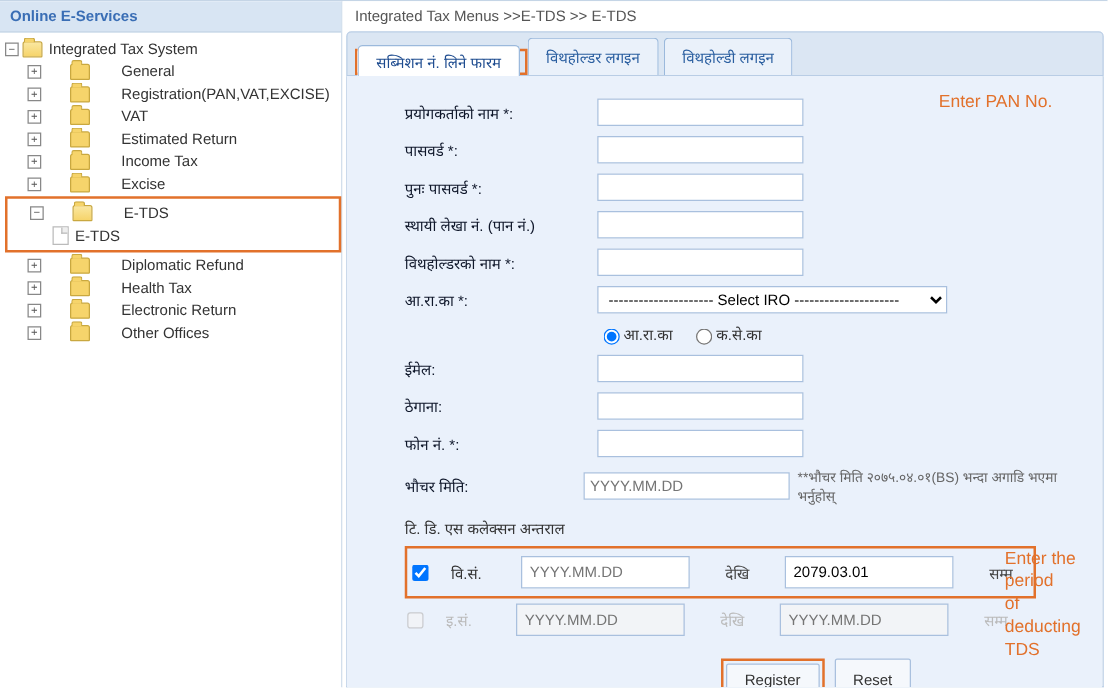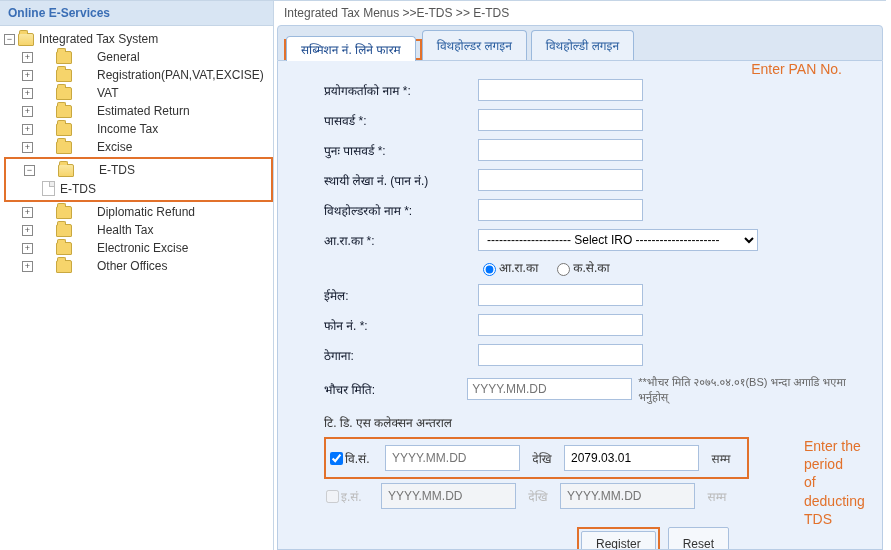--- a/index.html
+++ b/index.html
@@ -30,34 +30,34 @@
   .tab.active { background: #fff; color: #1d4b8f; font-weight: normal;}
   .form-area { background: #eaf1fb; border: 1px solid #b9cde5; border-top: none; margin: 0 3px; padding: 18px 20px 20px 46px; flex: 1; overflow: auto; }
   .form-row { display: flex; align-items: center; margin-bottom: 8px; font-size: 12px; }
   .form-label { width: 154px; color: #0f172a; }
   .form-input { width: 165px; height: 22px; border: 1px solid #a9c0de; background: #fff; padding: 2px 4px; font-size: 12px; }
   .form-input.wide { width: 280px; height: 22px; }
   .note-right { color: #666; font-size: 11px; margin-left: 6px; }
   .annot { color: #e2712b; font-size: 14px; position: absolute; }
   .rel { position: relative; }
   .sep-label { color:#333; margin: 10px 0 6px 0; font-size:12px; }
-  .period-row { display:flex; align-items:center; gap:0; padding:4px 2px; }
+  .period-row { display:flex; align-items:center; gap:16px; padding:4px 2px; }
   .period-row .cb { margin: 0 2px 0 0; }
   .period-row .plabel { width: 40px; }
   .period-row .pinput { width: 135px; height: 26px; border:1px solid #a9c0de; background:#fff; padding:2px 6px; font-size:12px; text-align:left; }
   .period-row .mid { width: 44px; text-align:center; color:#444;}
   .period-row .end { width: 44px; text-align:center; color:#444;}
   .period-row.disabled .plabel, .period-row.disabled .mid, .period-row.disabled .end { color:#bbb; }
   .period-row.disabled .pinput { background:#f2f4f7; color:#bbb; }
   .period-box { border:2px solid #e2712b; padding:2px 2px; display:inline-flex; align-items:center;}
   .btns { display:flex; gap:8px; justify-content:center; margin-top:14px; margin-left:120px;}
   .btn { padding: 5px 14px; background: #f5f8fc; border: 1px solid #a9c0de; border-radius: 2px; cursor: pointer; font-size:12px; color:#333;}
   .btn-highlight { border:2px solid #e2712b; padding:2px;}
   .tab-border-box { border:2px solid #e2712b; display:inline-block; margin-top:-2px;}
-  .pan-annot { right: 40px; top: 0; }
+  .pan-annot { right: 40px; top: 12px; }
   .period-annot { position:absolute; left: 480px; top: 0; color:#e2712b; font-size:14px; line-height:1.3;}
 </style>
 </head>
 <body>
 
 <div class="container">
   <div class="sidebar">
     <div class="sidebar-header">Online E-Services</div>
     <div class="tree">
       <div class="tree-item tree-root">
@@ -114,21 +114,21 @@
           <span>Diplomatic Refund</span>
         </div>
       <div class="tree-item tree-level1">
           <span class="expander plus"></span>
           <span class="folder"></span>
           <span>Health Tax</span>
         </div>
       <div class="tree-item tree-level1">
           <span class="expander plus"></span>
           <span class="folder"></span>
-          <span>Electronic Excise</span>
+          <span>Electronic Return</span>
         </div>
       <div class="tree-item tree-level1">
           <span class="expander plus"></span>
           <span class="folder"></span>
           <span>Other Offices</span>
         </div>
     </div>
   </div>
 
   <div class="main">
@@ -180,25 +180,25 @@
         <label style="display:flex;align-items:center;">
             <input type="radio" name="otype" style=""> 
             <span>क.से.का</span>
           </label>
       </div>
       <div class="form-row">
           <span class="form-label">ईमेल:</span>
           <input class="form-input" type="text" style="">
         </div>
       <div class="form-row">
+          <span class="form-label">ठेगाना:</span>
+          <input class="form-input" type="text" style="">
+        </div>
+      <div class="form-row">
           <span class="form-label">फोन नं. *:</span>
-          <input class="form-input" type="text" style="">
-        </div>
-      <div class="form-row">
-          <span class="form-label">ठेगाना:</span>
           <input class="form-input" type="text" style="">
         </div>
       <div class="form-row">
           <span class="form-label">भौचर मिति:</span>
           <input class="form-input" type="text" placeholder="YYYY.MM.DD" style="">
           <span class="note-right">**भौचर मिति २०७५.०४.०१(BS) भन्दा अगाडि भएमा भर्नुहोस्</span>
         </div>
 
       <div class="sep-label">टि. डि. एस कलेक्सन अन्तराल</div>
 

